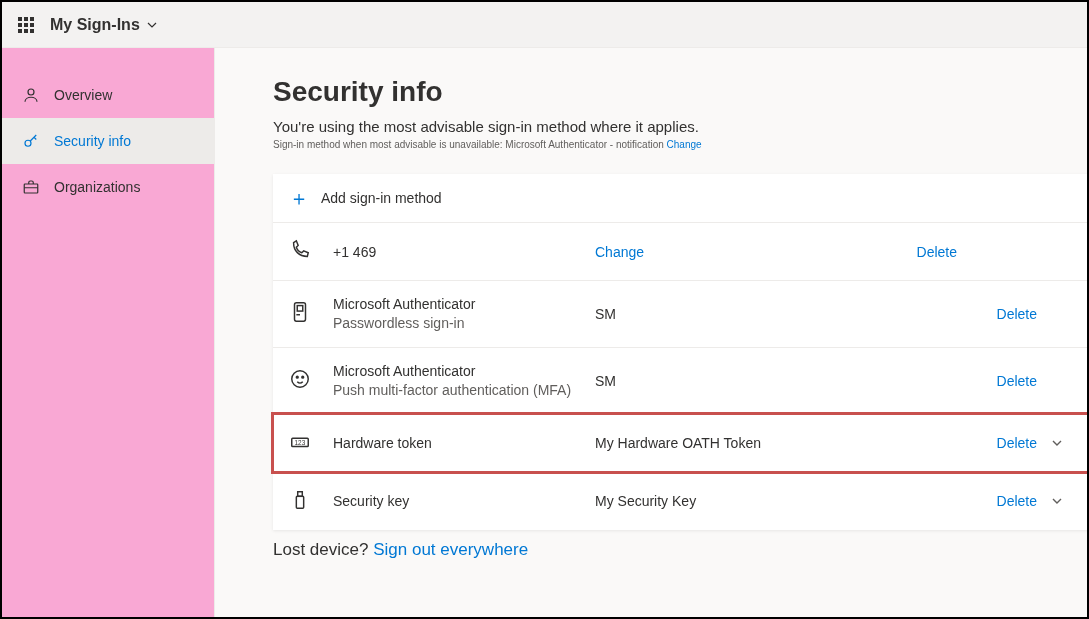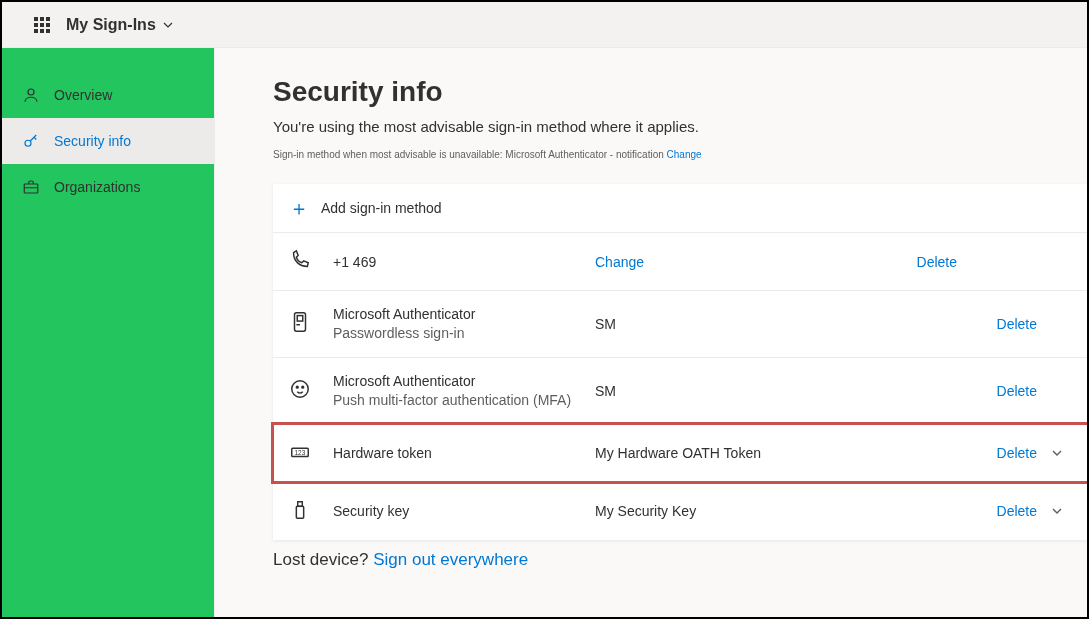--- a/index.html
+++ b/index.html
@@ -1,32 +1,32 @@
 <!DOCTYPE html>
 <html><head>
 <meta charset="utf-8">
 <style>
   * { box-sizing: border-box; margin: 0; padding: 0; }
   body { font-family: "Segoe UI", -apple-system, sans-serif; background: #fff; color: #323130; }
   .frame { width: 1089px; height: 619px; border: 2px solid #000; position: relative; overflow: hidden; }
-  .topbar { height: 46px; background: #f3f2f1; display: flex; align-items: center; padding: 0 32px; border-bottom: 1px solid #edebe9; }
+  .topbar { height: 46px; background: #f3f2f1; display: flex; align-items: center; padding: 0 16px; border-bottom: 1px solid #edebe9; }
   .waffle { width: 16px; height: 16px; display: grid; grid-template-columns: repeat(3,4px); grid-template-rows: repeat(3,4px); gap: 2px; margin-right: 16px; cursor: pointer; }
   .waffle span { background: #323130; width: 4px; height: 4px; }
   .appname { font-size: 16px; font-weight: 600; display: flex; align-items: center; cursor: pointer; }
   .chev { margin-left: 6px; }
   .layout { display: flex; height: calc(100% - 46px); }
-  .sidebar { width: 213px; background: #22c55e; border-right: 1px solid #edebe9; padding-top: 24px; }
+  .sidebar { width: 213px; background: #f9a8d4; border-right: 1px solid #edebe9; padding-top: 24px; }
   .sideitem { display: flex; align-items: center; padding: 14px 20px; font-size: 14px; color: #323130; cursor: pointer; gap: 14px; }
   .sideitem.active { background: #edebe9; color: #0078d4; }
   .sideitem.active svg { stroke: #0078d4; fill: none; }
   .sideicon { width: 18px; height: 18px; flex-shrink: 0; }
   .main { flex: 1; background: #faf9f8; padding: 28px 20px 20px 58px; overflow-y: auto; }
   h1 { font-size: 28px; font-weight: 600; margin-bottom: 10px; color: #323130; }
   .sub { font-size: 14px; color: #323130; margin-bottom: 22px; }
-  .advise { font-size: 15px; color: #323130; margin-bottom: 14px; }
+  .advise { font-size: 15px; color: #323130; margin-bottom: 4px; }
   .advise-sub { font-size: 10px; color: #605e5c; margin-bottom: 24px; }
   .advise-sub a { color: #0078d4; text-decoration: none; cursor: pointer; }
   .methods { background: #fff; box-shadow: 0 1px 3px rgba(0,0,0,.08); width: 820px; }
   .addrow { padding: 14px 16px; display: flex; align-items: center; gap: 12px; font-size: 14px; cursor: pointer; }
   .plus { color: #0078d4; font-size: 20px; line-height: 1; }
   .row { border-top: 1px solid #edebe9; display: grid; grid-template-columns: 44px 262px 200px 1fr 80px 40px; align-items: center; padding: 14px 16px; font-size: 14px; min-height: 58px; }
   .row.highlight { outline: 3px solid #c8504e; outline-offset: -1px; }
   .mname { line-height: 1.35; }
   .msub { color: #605e5c; font-size: 14px; }
   .mval { color: #323130; }

